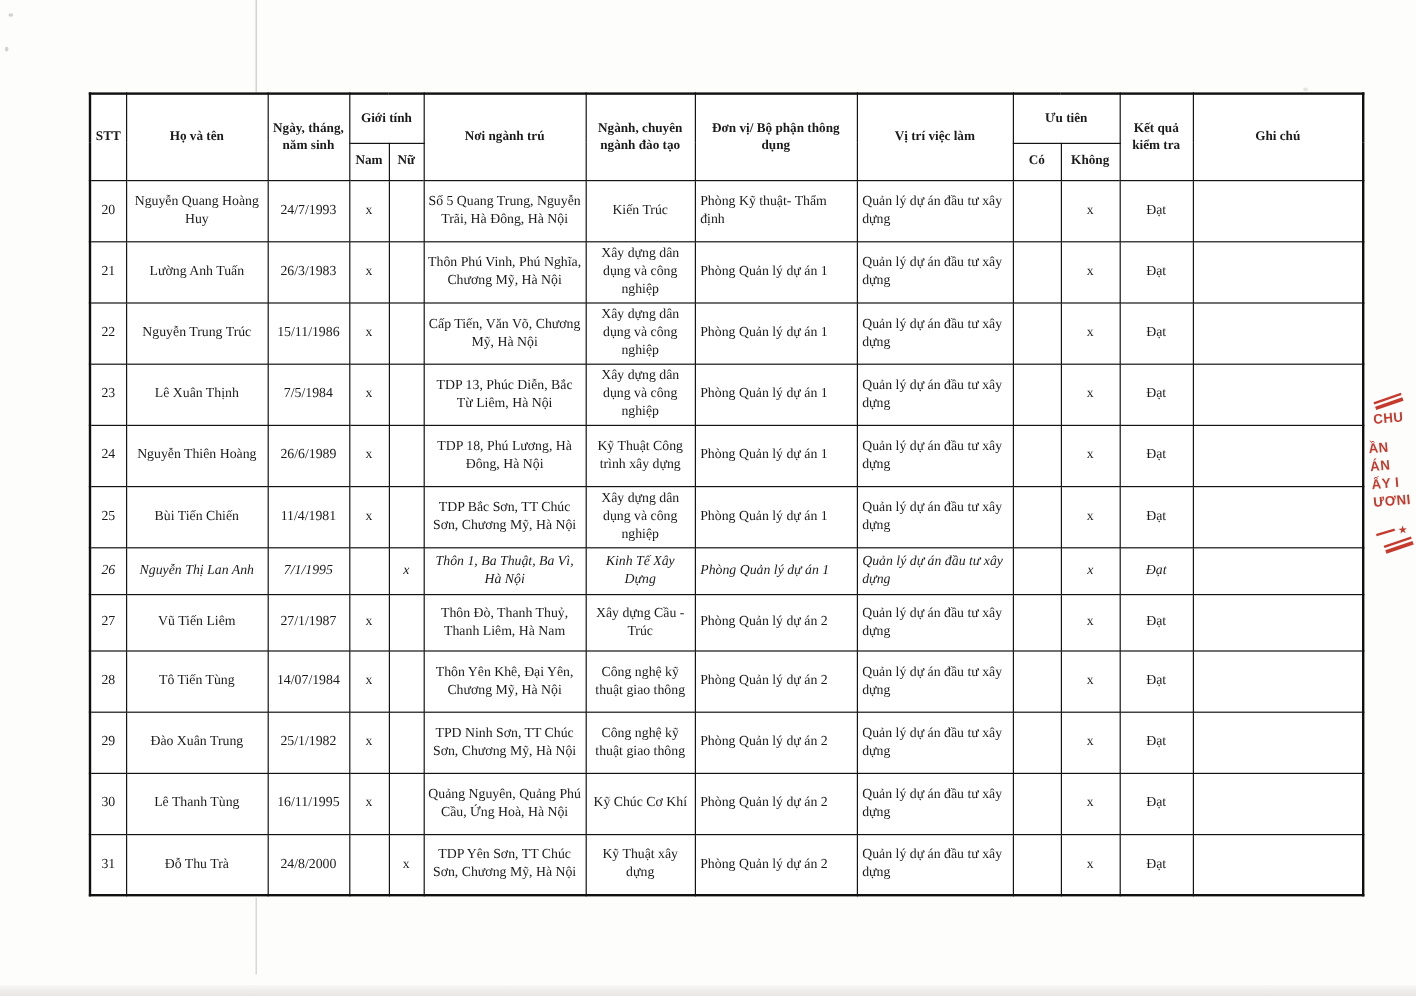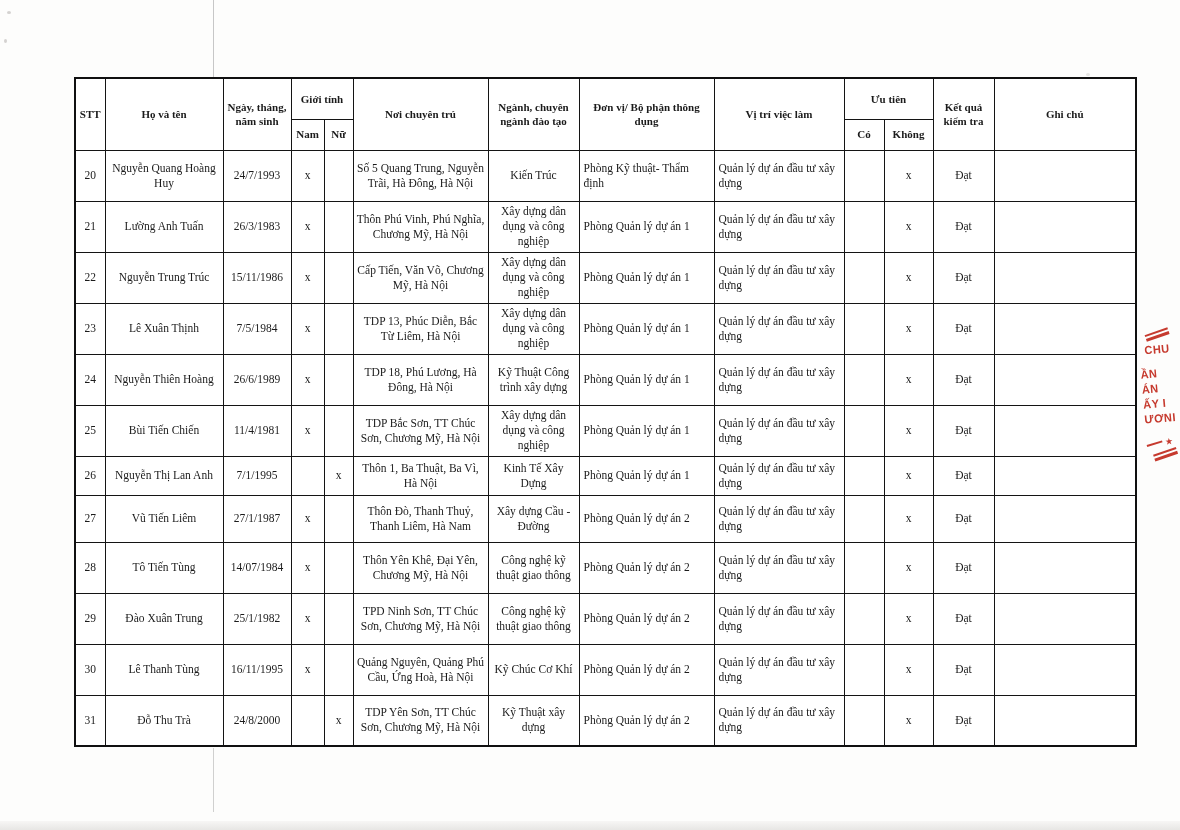--- a/index.html
+++ b/index.html
@@ -34,21 +34,21 @@
     text-align:center;
     line-height:1.3;
     overflow:hidden;
   }
   table.roster{border:2px solid #101010;}
   th{font-weight:bold;font-size:11px;}
   td{font-size:11.5px;}
   .hr1{height:41px;}
   .hr2{height:31px;}
   tbody tr{height:51px;}
-  tbody tr.h39{height:39px;}
+  tbody tr.h39{height:39px;font-style:italic;}
   tbody tr.h47{height:47px;}
   .left{text-align:left !important;padding-left:4px !important;padding-right:2px !important;}
   th.name-h{text-align:left;padding-left:4px;}
 
   
   .stamp{
     position:absolute;left:1141px;top:331px;width:39px;height:142px;
     color:#c63a2e;font-family:"Liberation Sans","DejaVu Sans",sans-serif;
     font-weight:bold;transform:rotate(-5deg);
   }
@@ -89,21 +89,21 @@
         <col style="width:49px">
         <col style="width:61px">
       <col style="width:142px">
     </colgroup>
     <thead>
       <tr class="hr1">
         <th rowspan="2">STT</th>
         <th rowspan="2" class="name-h">Họ và tên</th>
         <th rowspan="2">Ngày, tháng, năm sinh</th>
         <th colspan="2">Giới tính</th>
-        <th rowspan="2">Nơi chuyên trú</th>
+        <th rowspan="2">Nơi ngành trú</th>
         <th rowspan="2">Ngành, chuyên ngành đào tạo</th>
         <th rowspan="2">Đơn vị/ Bộ phận thông dụng</th>
         <th rowspan="2">Vị trí việc làm</th>
         <th colspan="2">Ưu tiên</th>
         <th rowspan="2">Kết quả kiểm tra</th>
         <th rowspan="2">Ghi chú</th>
       </tr>
       <tr class="hr2">
         <th>Nam</th>
         <th>Nữ</th>
@@ -217,21 +217,21 @@
           <td>Đạt</td>
           <td></td>
         </tr>
         <tr class="h47">
           <td>27</td>
           <td>Vũ Tiến Liêm</td>
           <td>27/1/1987</td>
           <td>x</td>
           <td></td>
           <td>Thôn Đò, Thanh Thuỷ, Thanh Liêm, Hà Nam</td>
-          <td>Xây dựng Cầu - Đường</td>
+          <td>Xây dựng Cầu - Trúc</td>
           <td class="left">Phòng Quản lý dự án 2</td>
           <td class="left">Quản lý dự án đầu tư xây dựng</td>
           <td></td>
           <td>x</td>
           <td>Đạt</td>
           <td></td>
         </tr>
         <tr>
           <td>28</td>
           <td>Tô Tiến Tùng</td>

